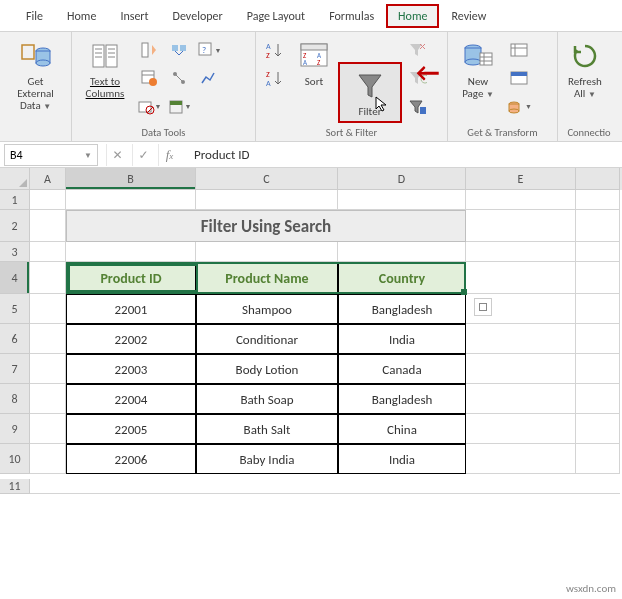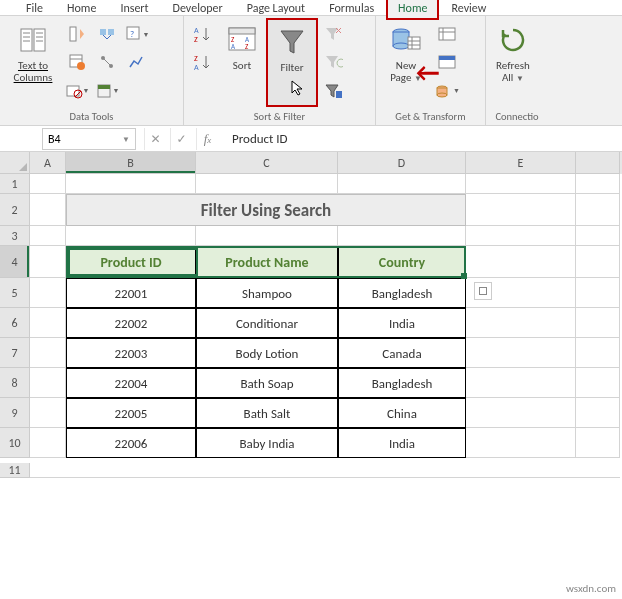--- a/index.html
+++ b/index.html
@@ -1,19 +1,19 @@
 <!DOCTYPE html>
 <html><head>
 <meta charset="utf-8">
 <style>
   * { box-sizing: border-box; margin: 0; padding: 0; }
   body { font-family: "Segoe UI", Calibri, sans-serif; font-size: 12px; background: #fff; width: 622px; height: 599px; overflow: hidden; position: relative; }
 
   
-  .ribbon-tabs { display: flex; align-items: center; height: 16px; border-bottom: 1px solid #d4d4d4; padding-left: 14px; gap: 0; background: #fff; }
+  .ribbon-tabs { display: flex; align-items: center; height: 32px; border-bottom: 1px solid #d4d4d4; padding-left: 14px; gap: 0; background: #fff; }
   .ribbon-tab { padding: 4px 12px; font-size: 12px; color: #444; cursor: pointer; height: 24px; display: flex; align-items: center; }
   .ribbon-tab.active { border: 2px solid #c00000; color: #217346; background: #f1f1f1; font-weight: 400; padding: 2px 10px; }
 
   
   .ribbon-body { display: flex; height: 110px; background: #f1f1f1; border-bottom: 1px solid #d4d4d4; }
   .ribbon-group { display: flex; flex-direction: column; border-right: 1px solid #d4d4d4; padding: 2px 4px 0 4px; }
   .ribbon-group-label { text-align: center; font-size: 10.5px; color: #666; padding: 3px 0 2px 0; }
   .ribbon-items { display: flex; flex: 1; align-items: stretch; }
 
   .big-btn { display: flex; flex-direction: column; align-items: center; justify-content: flex-start; padding: 4px 6px 0 6px; cursor: pointer; min-width: 44px; }
@@ -23,21 +23,21 @@
 
   .small-stack { display: flex; flex-direction: column; justify-content: space-around; padding: 2px 2px; }
   .small-btn { width: 26px; height: 24px; display: flex; align-items: center; justify-content: center; cursor: pointer; }
 
   .highlight-box { border: 2px solid #c00000; position: relative; background: #e5e5e5; }
   .highlight-box .cursor-overlay { position: absolute; bottom: 8px; right: 12px; }
 
   .arrow-red { position: absolute; top: 56px; left: 416px; color: #c00000; font-size: 26px; font-weight: bold; pointer-events: none; }
 
   
-  .formula-row { display: flex; align-items: center; height: 26px; border-bottom: 1px solid #d4d4d4; background: #fff; padding-left: 38px; }
+  .formula-row { display: flex; align-items: center; height: 26px; border-bottom: 1px solid #d4d4d4; background: #fff; }
   .name-box { width: 94px; height: 22px; margin: 2px 2px 2px 4px; border: 1px solid #ccc; display: flex; align-items: center; padding: 0 5px; justify-content: space-between; }
   .name-box .dd { font-size: 8px; color: #888; }
   .fx-btns { display: flex; gap: 4px; margin: 0 6px; color: #999; }
   .fx-btn { width: 22px; height: 22px; display: flex; align-items: center; justify-content: center; border-left: 1px solid #e7e7e7; }
   .fx-label { font-style: italic; color: #888; font-family: "Times New Roman", serif; font-size: 13px; }
   .formula-input { flex: 1; padding: 0 8px; font-size: 13px; color: #333; }
 
   
   .grid-area { position: relative; }
   .col-headers { display: flex; height: 22px; background: #e6e6e6; margin-left: 30px; }
@@ -83,20 +83,37 @@
   <div class="ribbon-tab">Insert</div>
   <div class="ribbon-tab">Developer</div>
   <div class="ribbon-tab">Page Layout</div>
   <div class="ribbon-tab">Formulas</div>
   <div class="ribbon-tab active">Home</div>
   <div class="ribbon-tab">Review</div>
 </div>
 
 <div class="ribbon-body">
 
+  <div class="ribbon-group" style="width:72px;">
+    <div class="ribbon-items">
+      <div class="big-btn">
+        <div class="icon-area">
+          <svg width="34" height="30">
+              <rect x="3" y="4" width="12" height="14" fill="none" stroke="#c08830" stroke-width="1.5"></rect>
+              <ellipse cx="24" cy="10" rx="7" ry="3" fill="#9ac3e6" stroke="#4472c4"></ellipse>
+              <rect x="17" y="10" width="14" height="12" fill="#9ac3e6" stroke="#4472c4"></rect>
+              <ellipse cx="24" cy="22" rx="7" ry="3" fill="#9ac3e6" stroke="#4472c4"></ellipse>
+            </svg>
+        </div>
+        <div class="label"><span style="white-space:pre-line">Get External
+Data</span> <span class="dd-arrow">▼</span></div>
+      </div>
+    </div>
+    <div class="ribbon-group-label"></div>
+  </div>
 
   <div class="ribbon-group" style="width:184px;">
     <div class="ribbon-items">
       <div class="big-btn" style="width:58px;text-decoration:underline;">
         <div class="icon-area">
           <svg width="28" height="30">
               <rect x="2" y="4" width="11" height="22" fill="#fff" stroke="#888"></rect>
               <rect x="15" y="4" width="11" height="22" fill="#fff" stroke="#888"></rect>
               <line x1="4" y1="8" x2="11" y2="8" stroke="#888"></line>
               <line x1="4" y1="12" x2="11" y2="12" stroke="#888"></line>
@@ -199,21 +216,21 @@
               <rect x="2" y="2" width="26" height="22" fill="#fff" stroke="#888"></rect>
               <rect x="2" y="2" width="26" height="6" fill="#e6e6e6" stroke="#888"></rect>
               <text x="4" y="16" font-size="7" fill="#c00000">Z</text>
               <text x="4" y="23" font-size="7" fill="#4472c4">A</text>
               <text x="18" y="16" font-size="7" fill="#4472c4">A</text>
               <text x="18" y="23" font-size="7" fill="#c00000">Z</text>
             </svg>
         </div>
         <div class="label">Sort</div>
       </div>
-      <div class="big-btn highlight-box" style="width:52px;">
+      <div class="big-btn highlight-box" style="width:64px;margin-top:28px;">
         <div class="icon-area">
           <svg width="30" height="30">
               <path d="M4 4 L26 4 L17 16 L17 26 L13 24 L13 16 Z" fill="#888" stroke="#555"></path>
             </svg>
         </div>
         <div class="label">Filter</div>
         <svg class="cursor-overlay" width="14" height="18">
             <path d="M2 2 L2 14 L5 11 L8 16 L10 15 L7 10 L12 10 Z" fill="#fff" stroke="#000"></path>
           </svg>
       </div>

